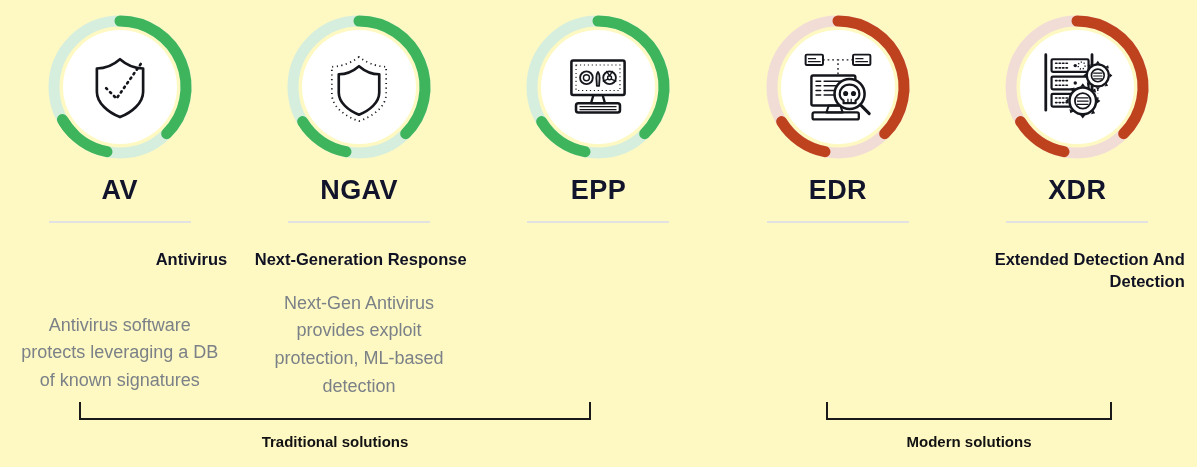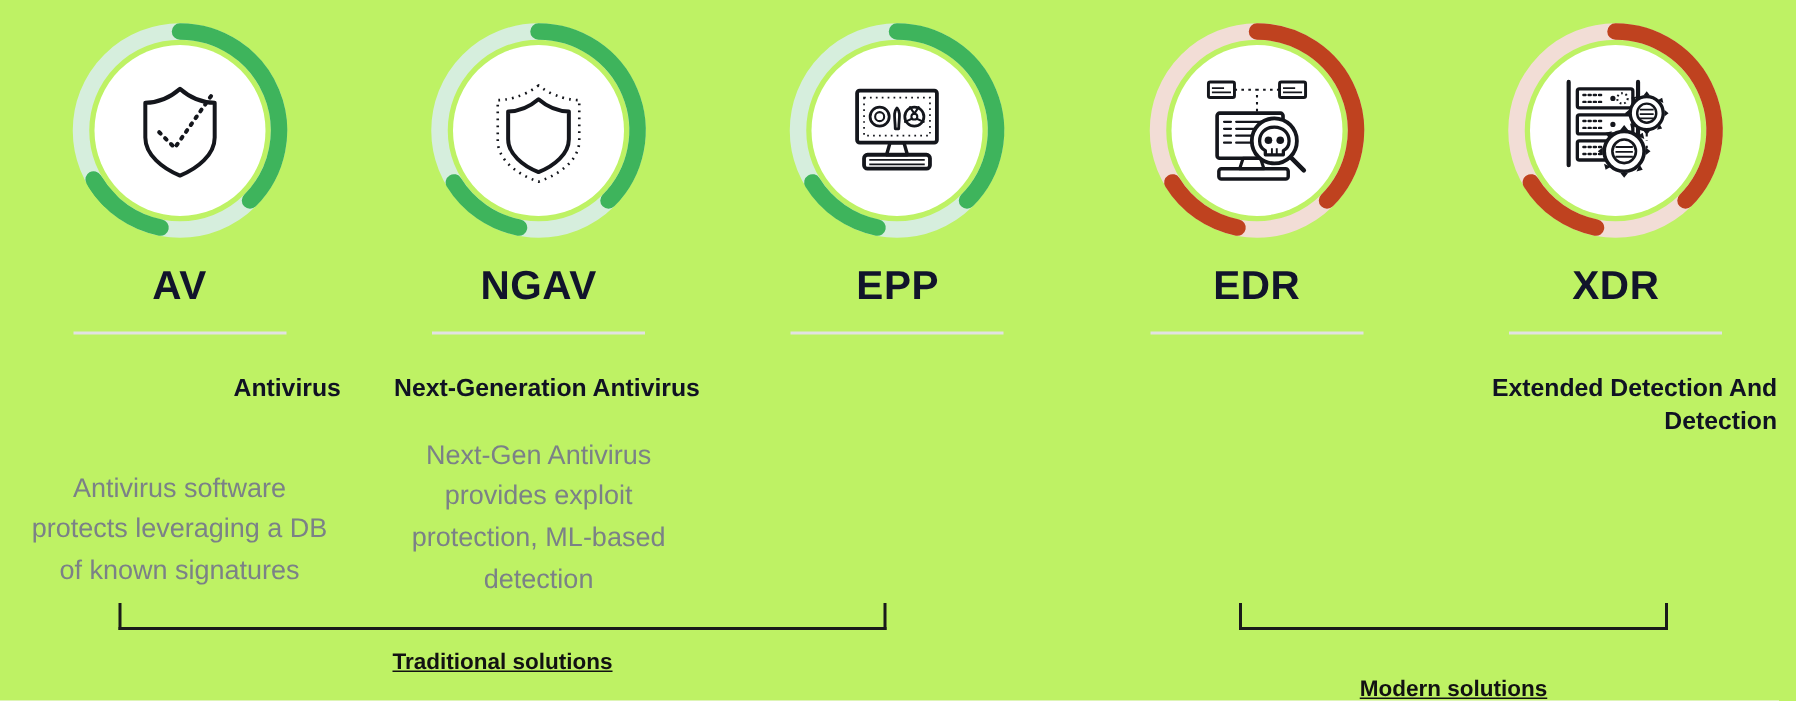--- a/index.html
+++ b/index.html
@@ -7,21 +7,21 @@
     width: 1197px;
     height: 467px;
     background: #f8f8f7;
     font-family: "Liberation Sans", sans-serif;
     overflow: hidden;
   }
   #board {
     position: relative;
     width: 1197px;
     height: 467px;
-    background: #bef264;
+    background: #fef9c3;
   }
 
   
   .columns {
     position: absolute;
     top: 0; left: 0;
     width: 1197px;
     display: flex;
   }
   .col {
@@ -94,21 +94,20 @@
     border-top: none;
     height: 18px;
   }
   .group-label {
     position: absolute;
     font-size: 15px;
     font-weight: bold;
     color: #121212;
     text-align: center;
     line-height: 1;
-    text-decoration: underline;
   }
 </style>
 </head>
 <body>
 
 <div id="board">
 
   <div class="columns">
 
     <div class="col">
@@ -143,21 +142,21 @@
         </svg>
         <div class="icon-holder">
           <svg viewBox="0 0 64 64">
             <path d="M32 14 C25 20 18 21 14.5 21 L14.5 37 C14.5 45.5 23 52.5 32 56 C41 52.5 49.5 45.5 49.5 37 L49.5 21 C46 21 39 20 32 14 Z" fill="none" stroke="#14161c" stroke-width="2.3" stroke-linejoin="round"></path>
             <path d="M32 6 C23 13 13 14.5 8.5 14.5 L8.5 38 C8.5 49 20 57.5 32 61.5 C44 57.5 55.5 49 55.5 38 L55.5 14.5 C51 14.5 41 13 32 6 Z" fill="none" stroke="#14161c" stroke-width="1.5" stroke-linejoin="round" stroke-dasharray="1 3"></path>
           </svg>
         </div>
       </div>
       <div class="acronym">NGAV</div>
       <div class="divider"></div>
-      <div class="fullname">Next-Generation Antivirus</div>
+      <div class="fullname">Next-Generation Response</div>
       <div class="desc">Next-Gen Antivirus provides exploit protection, ML-based detection</div>
     </div>
 
     <div class="col">
       <div class="ring-wrap">
         <svg class="ring-svg" viewBox="0 0 152 152">
           <circle cx="76" cy="76" r="66" fill="none" stroke="#d6eedd" stroke-width="11"></circle>
           <path d="M 76 10 A 66 66 0 0 1 122.67 122.67" fill="none" stroke="#3eb45c" stroke-width="11" stroke-linecap="round"></path>
           <path d="M 19.6 110.6 A 66 66 0 0 0 63 140.7" fill="none" stroke="#3eb45c" stroke-width="11" stroke-linecap="round"></path>
           <circle cx="76" cy="76" r="57" fill="#ffffff"></circle>
@@ -252,15 +251,15 @@
       <div class="divider"></div>
       <div class="fullname">Extended Detection And Detection</div>
     </div>
 
   </div>
 
   <div class="bracket" style="left:79px; top:402px; width:512px;"></div>
   <div class="group-label" style="left:79px; top:434px; width:512px;">Traditional solutions</div>
 
   <div class="bracket" style="left:826px; top:402px; width:286px;"></div>
-  <div class="group-label" style="left:826px; top:452px; width:286px;">Modern solutions</div>
+  <div class="group-label" style="left:826px; top:434px; width:286px;">Modern solutions</div>
 
 </div>
 
 </body></html>

